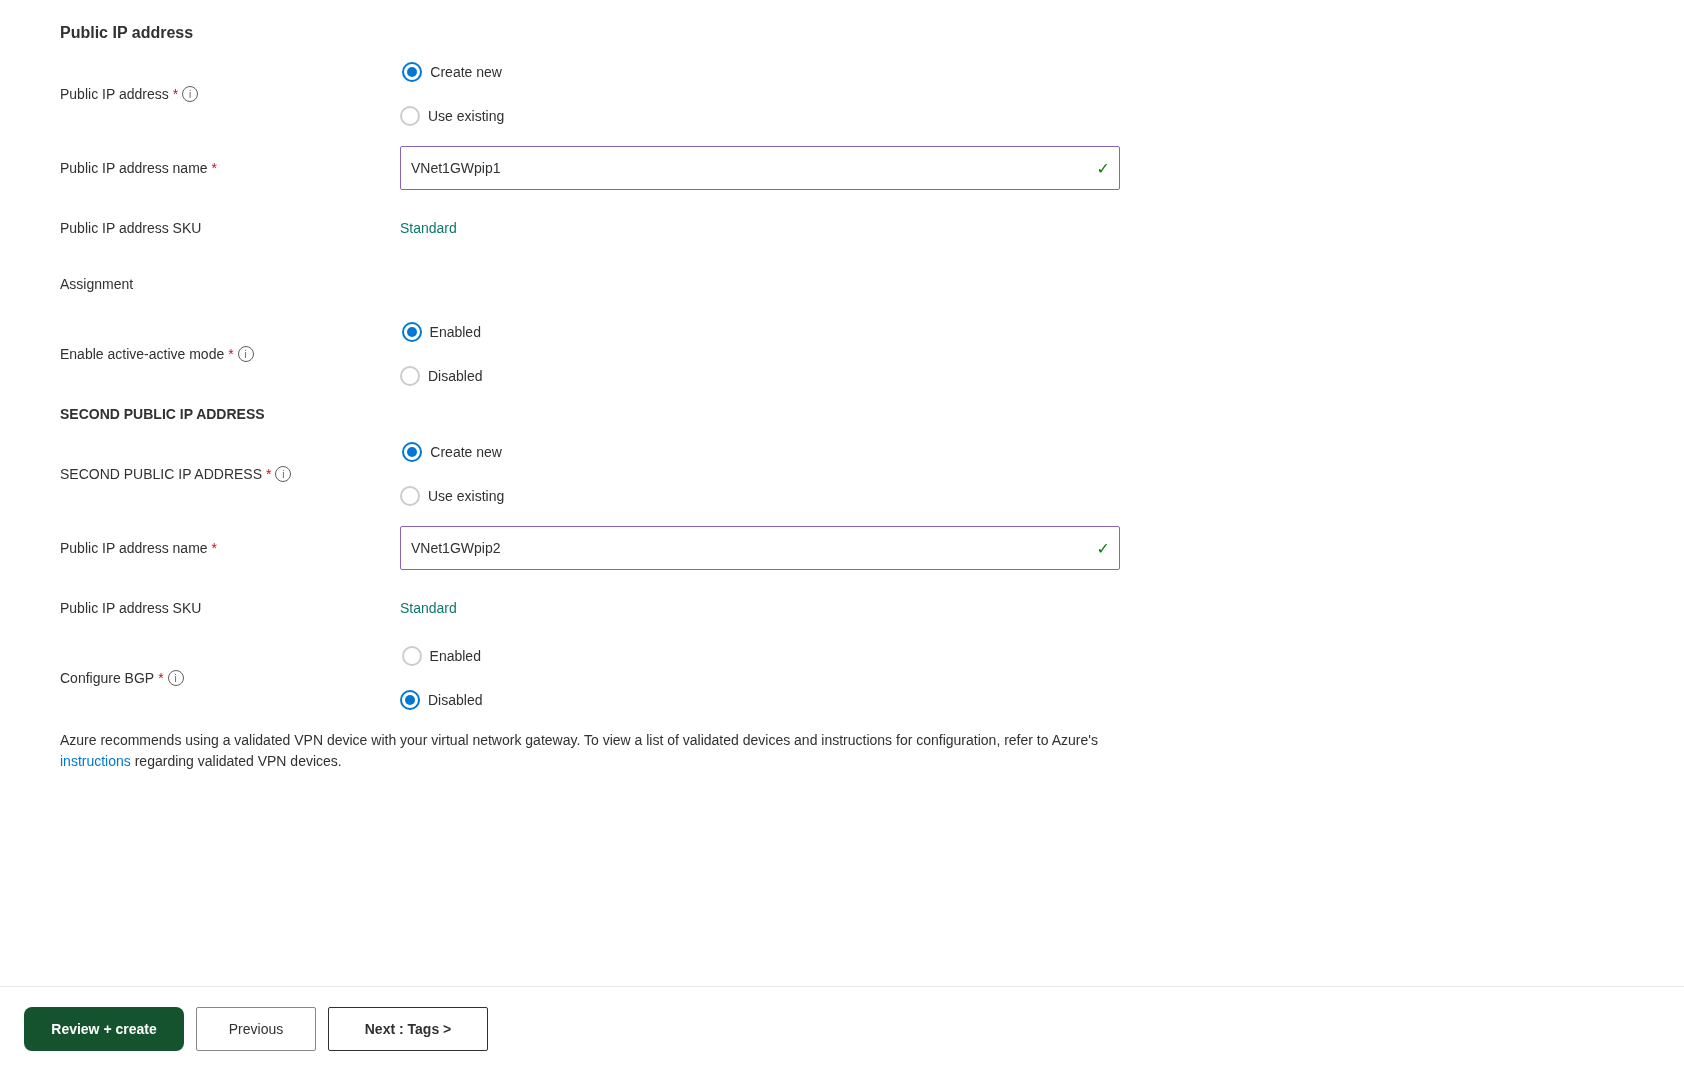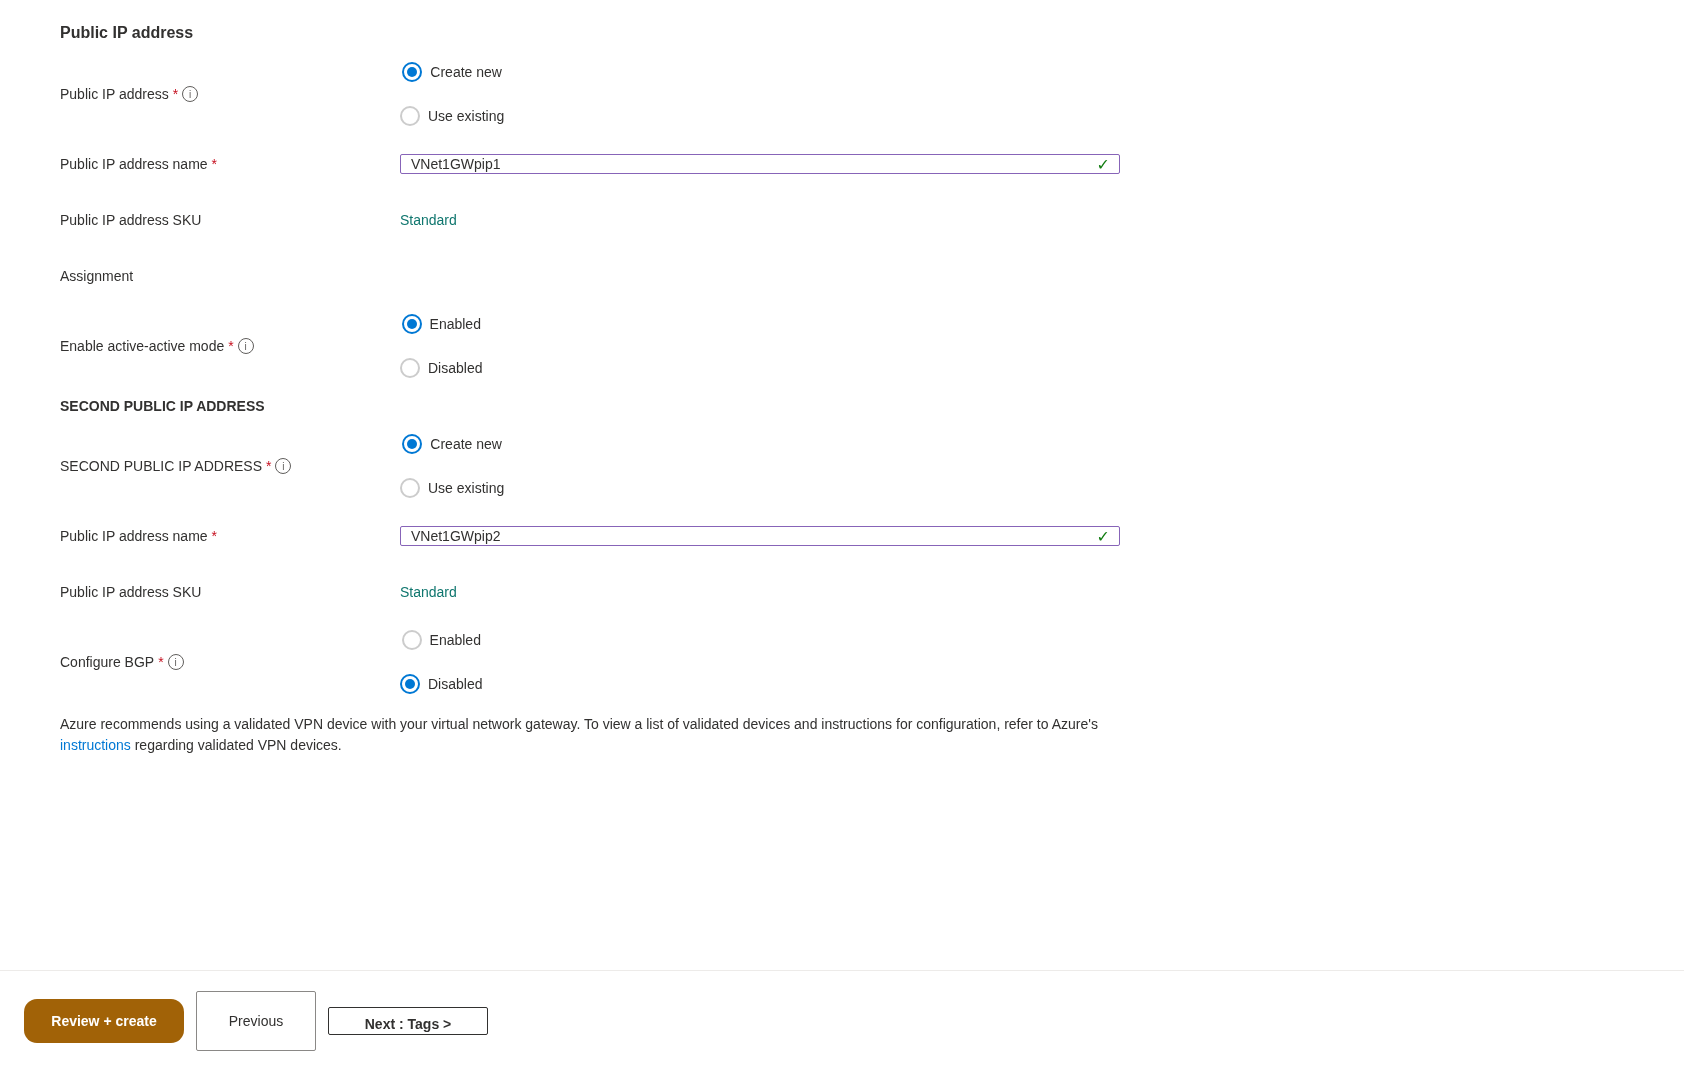--- a/index.html
+++ b/index.html
@@ -114,21 +114,21 @@
     }
     .radio-label.disabled-label {
       color: #a19f9d;
     }
     .text-input-wrapper {
       position: relative;
       width: 720px;
     }
     .text-input {
       width: 100%;
-      height: 20px;
+      height: 44px;
       border: 1px solid #8764b8;
       border-radius: 2px;
       padding: 0 36px 0 10px;
       font-size: 14px;
       color: #323130;
       outline: none;
       background: #fff;
     }
     .input-check {
       position: absolute;
@@ -163,52 +163,52 @@
     }
     .footer {
       border-top: 1px solid #edebe9;
       padding: 20px 24px;
       display: flex;
       align-items: center;
       gap: 12px;
       background: #fff;
     }
     .btn-review {
-      background: #a16207;
+      background: #14532d;
       color: #fff;
       border: none;
       padding: 8px 20px;
       font-size: 14px;
       font-weight: 600;
       cursor: pointer;
-      border-radius: 13px;
+      border-radius: 8px;
       height: 44px;
       min-width: 160px;
     }
     .btn-previous {
       background: #fff;
       color: #323130;
       border: 1px solid #8a8886;
       padding: 8px 20px;
       font-size: 14px;
       cursor: pointer;
       border-radius: 2px;
-      height: 60px;
+      height: 44px;
       min-width: 120px;
     }
     .btn-next {
       background: #fff;
       color: #323130;
       border: 1px solid #323130;
       padding: 8px 20px;
       font-size: 14px;
       font-weight: 600;
       cursor: pointer;
       border-radius: 2px;
-      height: 28px;
+      height: 44px;
       min-width: 160px;
     }
     .btn-template-link {
       color: #0078d4;
       text-decoration: none;
       font-size: 14px;
       background: none;
       border: none;
       cursor: pointer;
       padding: 8px 4px;

